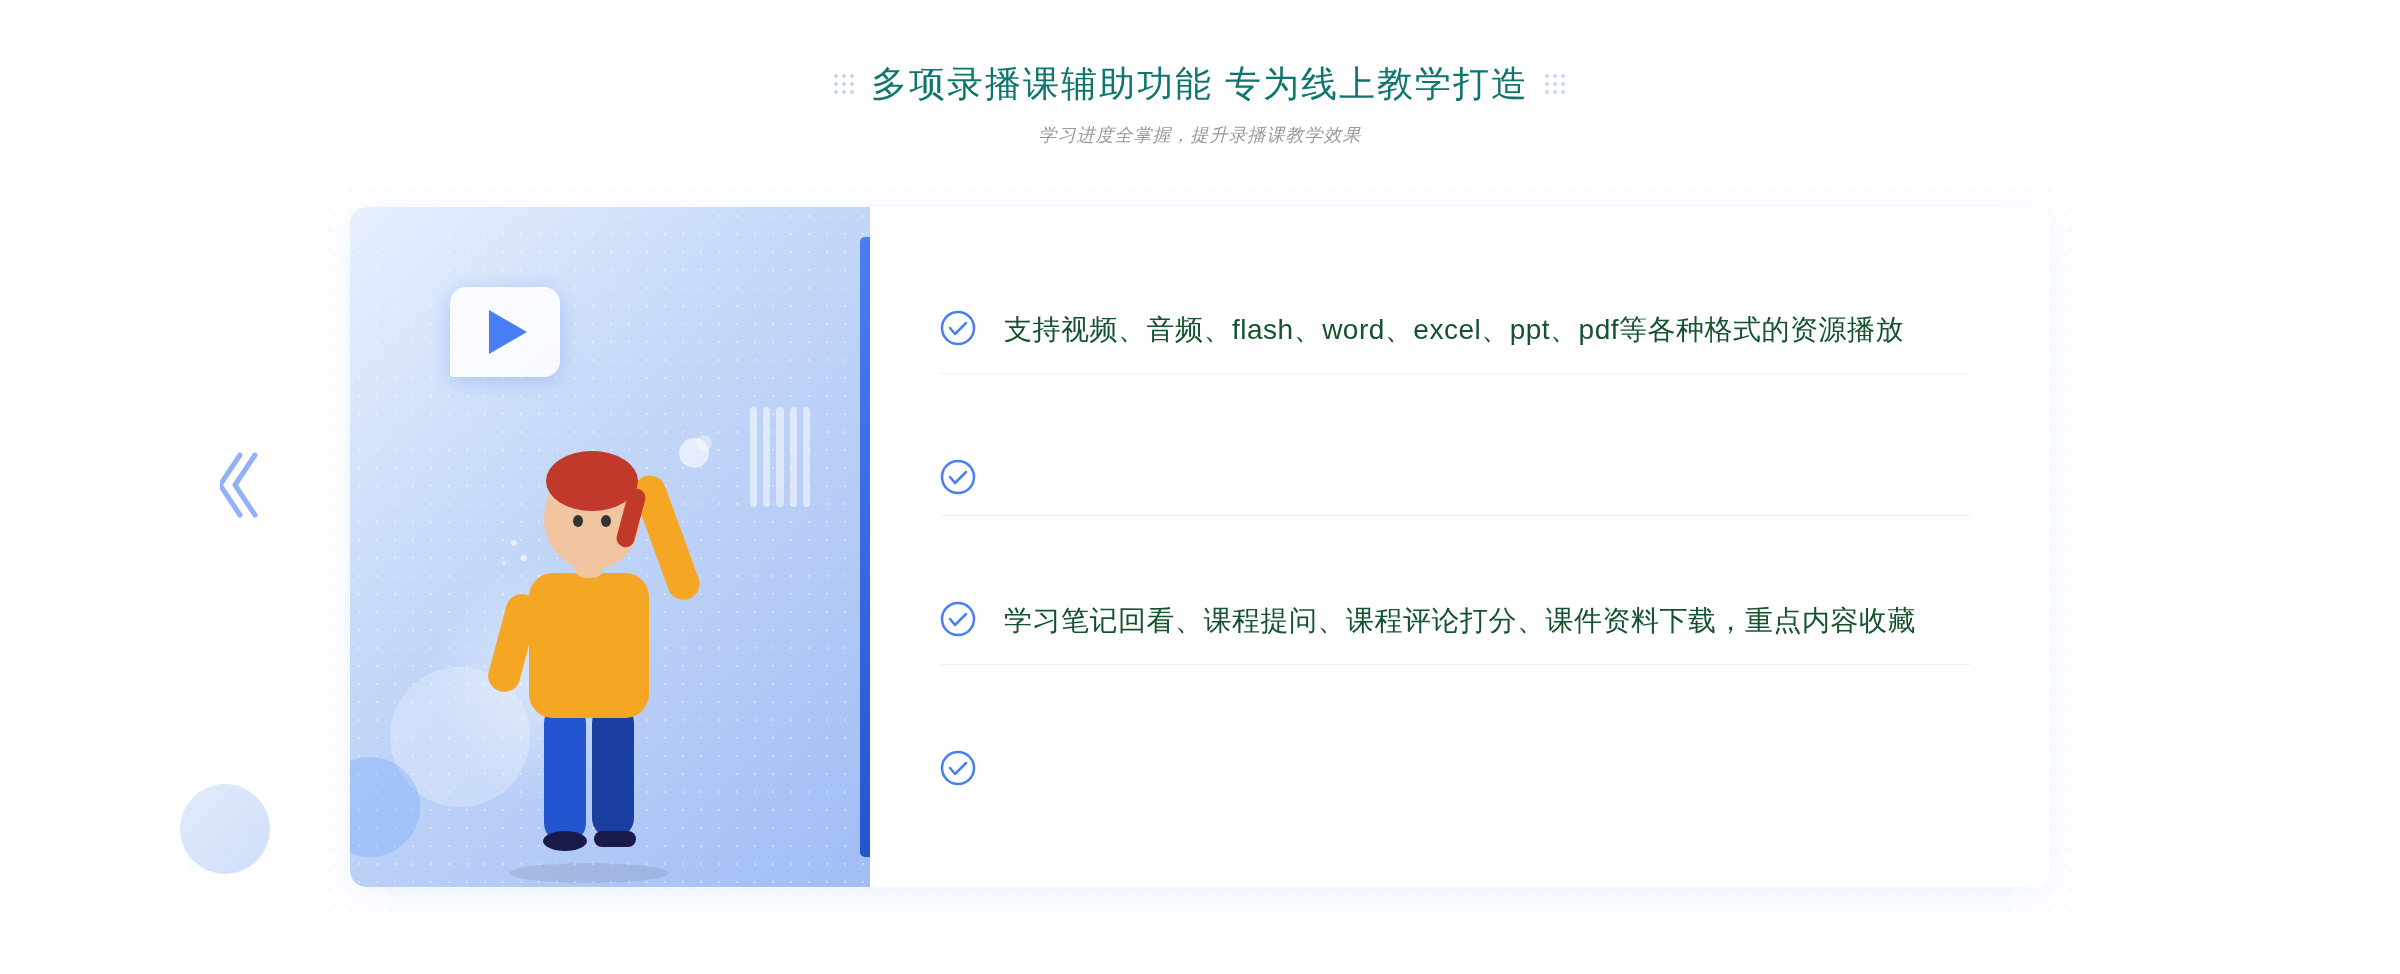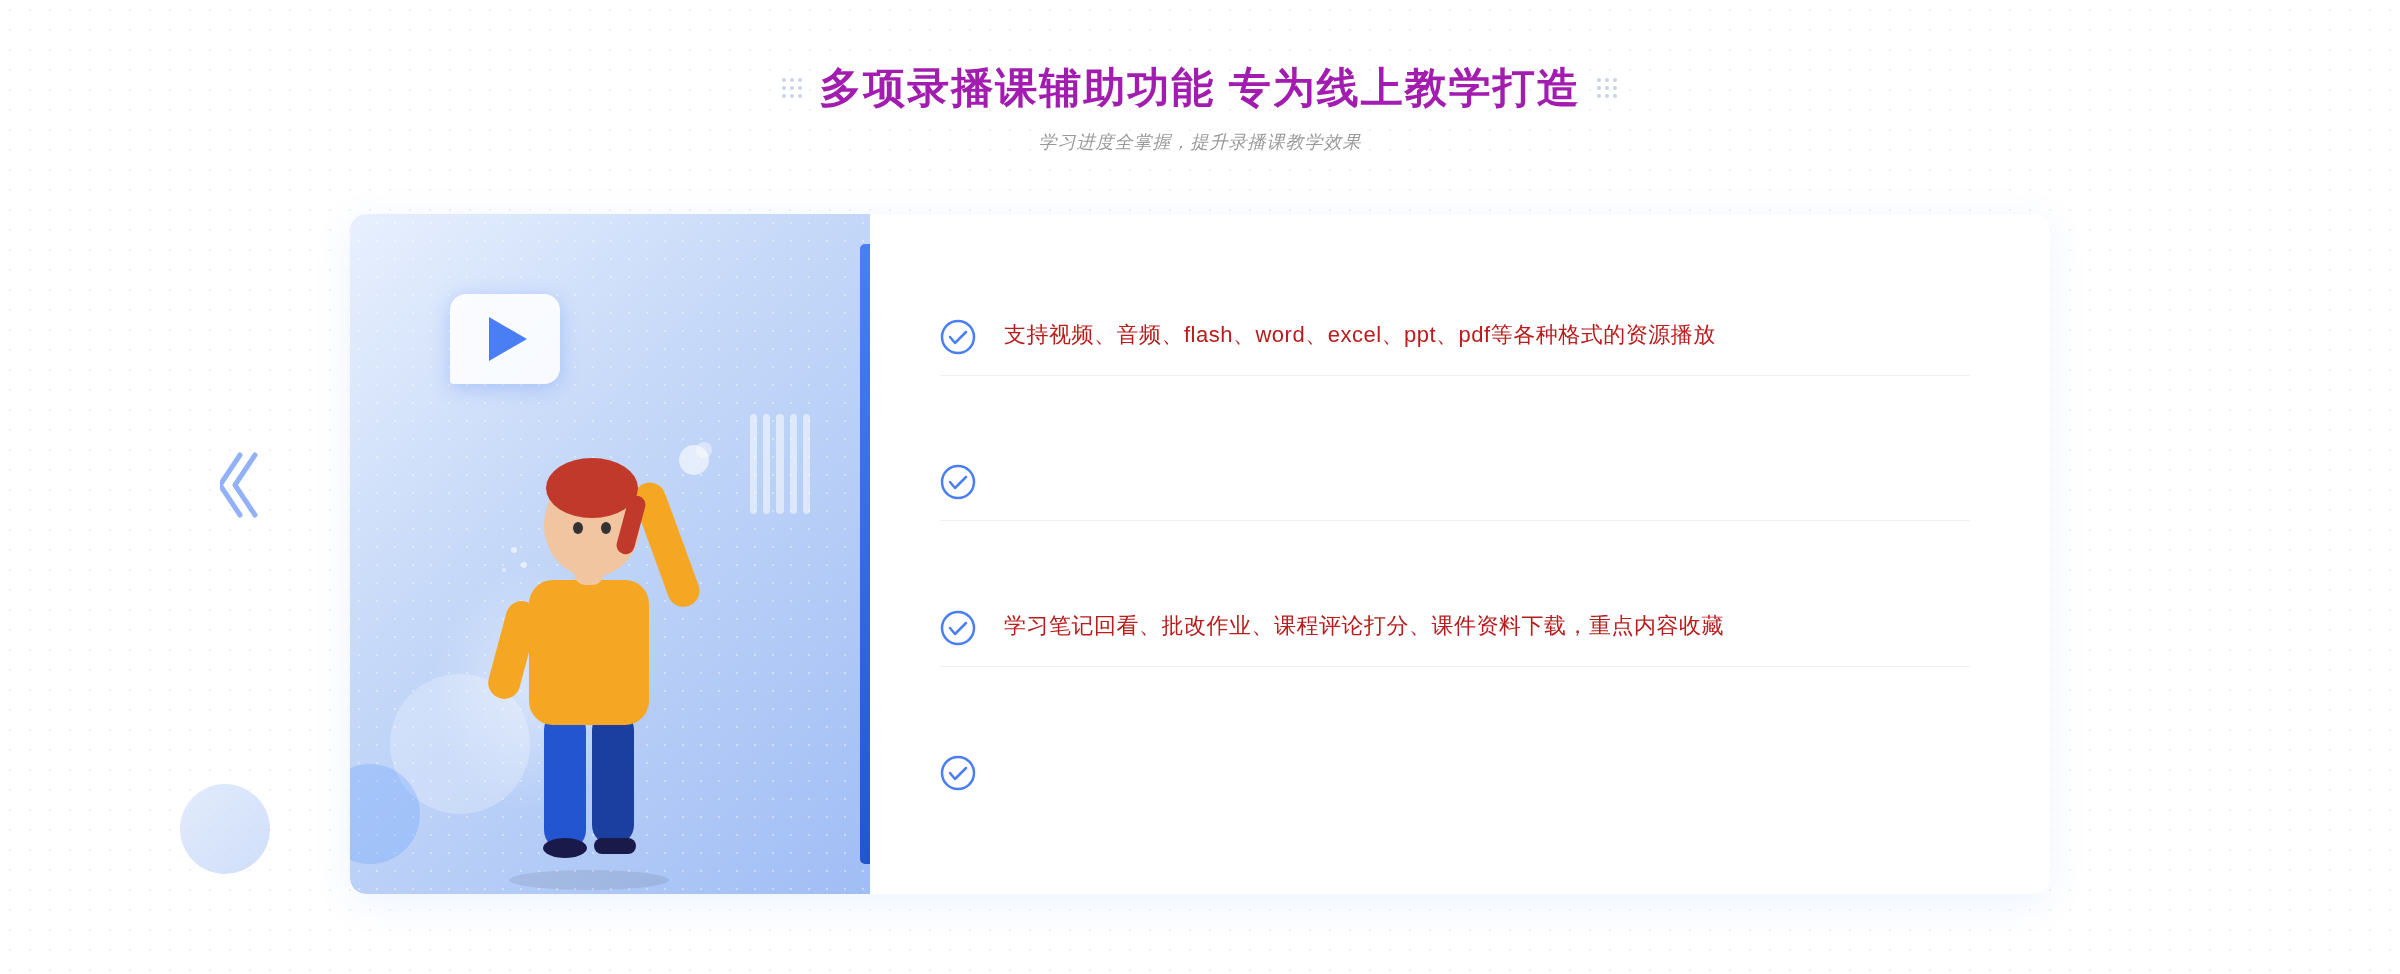--- a/index.html
+++ b/index.html
@@ -76,23 +76,23 @@
       grid-template-rows: repeat(3, 5px);
       gap: 3px;
     }
 
     .title-decoration .dot-grid span {
       width: 4px;
       height: 4px;
     }
 
     .main-title {
-      font-size: 42px;
-      font-weight: 700;
-      color: #a21caf;
+      font-size: 36px;
+      font-weight: 400;
+      color: #0f766e;
       letter-spacing: 2px;
     }
 
     .main-subtitle {
       font-size: 18px;
       color: #999999;
       letter-spacing: 1px;
       font-style: italic;
     }
 
@@ -240,22 +240,22 @@
     }
 
     .check-icon {
       width: 36px;
       height: 36px;
       flex-shrink: 0;
       margin-top: 2px;
     }
 
     .feature-text {
-      font-size: 22px;
-      color: #b91c1c;
+      font-size: 28px;
+      color: #14532d;
       line-height: 1.6;
       letter-spacing: 0.5px;
     }
 
     
     .left-chevron-decoration {
       position: absolute;
       left: 220px;
       top: 50%;
       transform: translateY(-50%);
@@ -405,21 +405,21 @@
         </div>
       </div>
 
       <div class="feature-item">
         <div class="check-icon">
           <svg width="36" height="36" viewBox="0 0 36 36" fill="none" xmlns="http://www.w3.org/2000/svg">
             <circle cx="18" cy="18" r="16" stroke="#4a7ef5" stroke-width="2.5" fill="none"></circle>
             <path d="M10 18 L15 24 L26 13" stroke="#4a7ef5" stroke-width="2.5" stroke-linecap="round" stroke-linejoin="round" fill="none"></path>
           </svg>
         </div>
-        <span class="feature-text">学习笔记回看、批改作业、课程评论打分、课件资料下载，重点内容收藏</span>
+        <span class="feature-text">学习笔记回看、课程提问、课程评论打分、课件资料下载，重点内容收藏</span>
       </div>
 
       <div class="feature-item">
         <div class="check-icon">
           <svg width="36" height="36" viewBox="0 0 36 36" fill="none" xmlns="http://www.w3.org/2000/svg">
             <circle cx="18" cy="18" r="16" stroke="#4a7ef5" stroke-width="2.5" fill="none"></circle>
             <path d="M10 18 L15 24 L26 13" stroke="#4a7ef5" stroke-width="2.5" stroke-linecap="round" stroke-linejoin="round" fill="none"></path>
           </svg>
         </div>
       </div>

